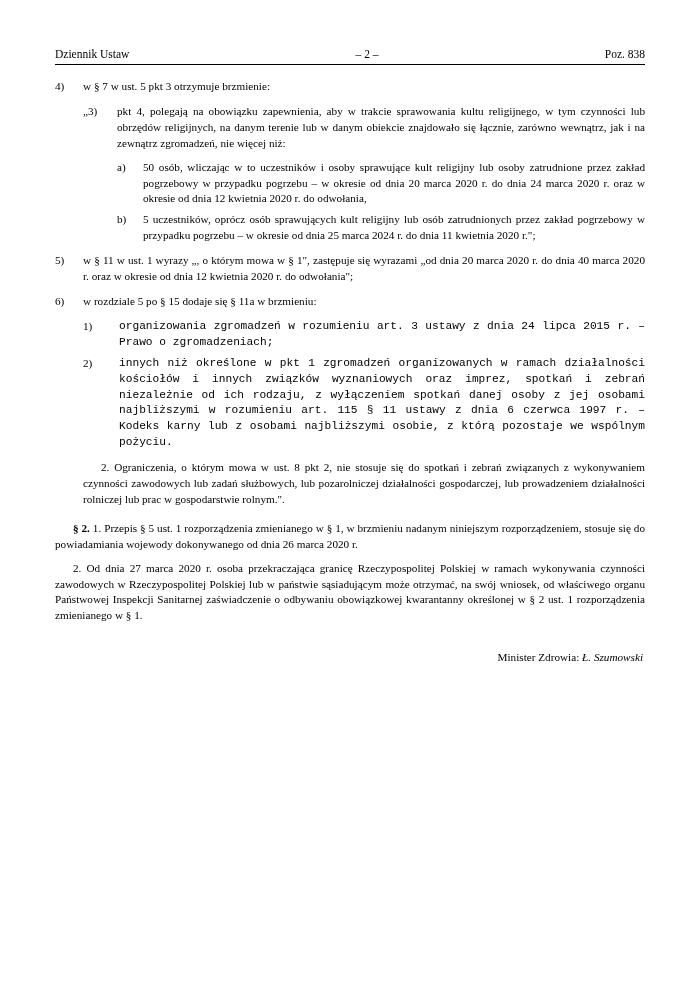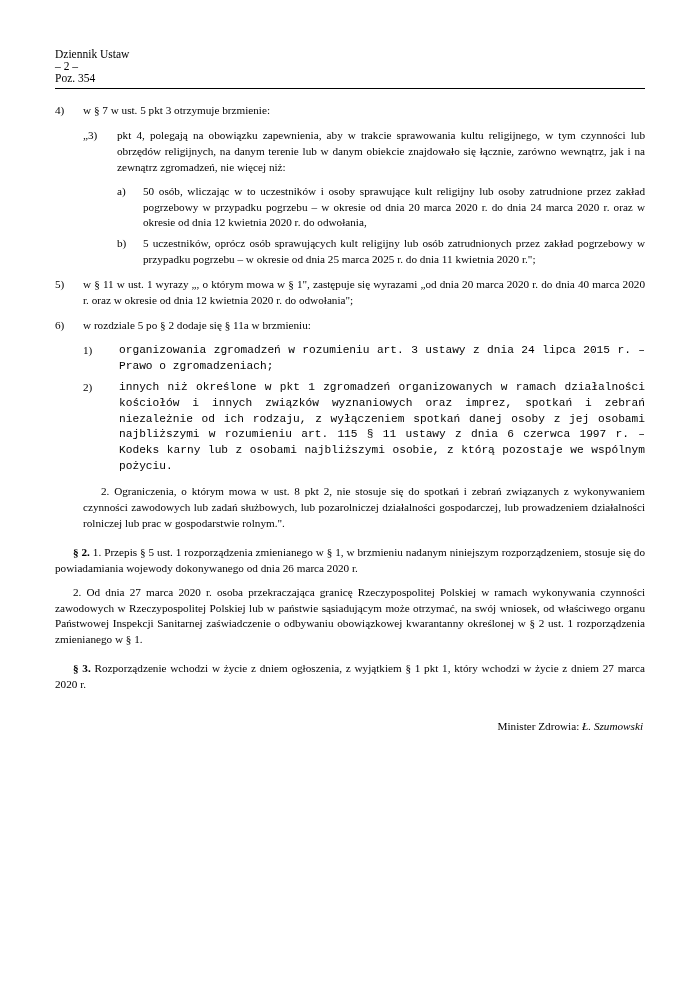--- a/index.html
+++ b/index.html
@@ -25,21 +25,20 @@
   }
   
   .header {
     display: flex;
     align-items: baseline;
     justify-content: space-between;
     font-size: 11.5px;
     padding-bottom: 4px;
     border-bottom: 1.1px solid #000;
     margin-bottom: 14px;
-    flex-direction: column;
   }
   .header .left  { flex: 0 0 auto; }
   .header .mid   { flex: 1 1 auto; text-align: center; }
   .header .right { flex: 0 0 auto; }
 
   
   .body-text {
     font-size: 11.2px;
     line-height: 1.42;
     text-align: justify;
@@ -105,21 +104,21 @@
   }
 </style>
 </head>
 <body>
 
 <div class="page">
 
   <div class="header">
     <div class="left">Dziennik Ustaw</div>
     <div class="mid">– 2 –</div>
-    <div class="right">Poz. 354</div>
+    <div class="right">Poz. 838</div>
   </div>
 
   <div class="body-text">
 
     <div class="item">
       <div class="marker">4)</div>
       <div class="content">w § 7 w ust. 5 pkt 3 otrzymuje brzmienie:</div>
     </div>
 
     <div class="ml-28">
@@ -128,33 +127,33 @@
         <div class="content">pkt 4, polegają na obowiązku zapewnienia, aby w trakcie sprawowania kultu religijnego, w tym czynności lub obrzędów religijnych, na danym terenie lub w danym obiekcie znajdowało się łącznie, zarówno wewnątrz, jak i na zewnątrz zgromadzeń, nie więcej niż:</div>
       </div>
 
       <div class="ml-34">
         <div class="letter">
           <div class="marker">a)</div>
           <div class="content">50 osób, wliczając w to uczestników i osoby sprawujące kult religijny lub osoby zatrudnione przez zakład pogrzebowy w przypadku pogrzebu – w okresie od dnia 20 marca 2020 r. do dnia 24 marca 2020 r. oraz w okresie od dnia 12 kwietnia 2020 r. do odwołania,</div>
         </div>
         <div class="letter block-gap">
           <div class="marker">b)</div>
-          <div class="content">5 uczestników, oprócz osób sprawujących kult religijny lub osób zatrudnionych przez zakład pogrzebowy w przypadku pogrzebu – w okresie od dnia 25 marca 2025 r. do dnia 11 kwietnia 2020 r.";</div>
+          <div class="content">5 uczestników, oprócz osób sprawujących kult religijny lub osób zatrudnionych przez zakład pogrzebowy w przypadku pogrzebu – w okresie od dnia 25 marca 2024 r. do dnia 11 kwietnia 2020 r.";</div>
         </div>
       </div>
     </div>
 
     <div class="item">
       <div class="marker">5)</div>
       <div class="content">w § 11 w ust. 1 wyrazy „, o którym mowa w § 1", zastępuje się wyrazami „od dnia 20 marca 2020 r. do dnia 40 marca 2020 r. oraz w okresie od dnia 12 kwietnia 2020 r. do odwołania";</div>
     </div>
 
     <div class="item">
       <div class="marker">6)</div>
-      <div class="content">w rozdziale 5 po § 2 dodaje się § 11a w brzmieniu:</div>
+      <div class="content">w rozdziale 5 po § 15 dodaje się § 11a w brzmieniu:</div>
     </div>
 
     <div class="ml-28">
 
       <div>
         <div class="numlist">
           <div class="marker">1)</div>
           <div class="content">organizowania zgromadzeń w rozumieniu art. 3 ustawy z dnia 24 lipca 2015 r. – Prawo o zgromadzeniach;</div>
         </div>
         <div class="numlist block-gap">
@@ -166,24 +165,20 @@
       <div class="para block-gap-lg">2. Ograniczenia, o którym mowa w ust. 8 pkt 2, nie stosuje się do spotkań i zebrań związanych z wykonywaniem czynności zawodowych lub zadań służbowych, lub pozarolniczej działalności gospodarczej, lub prowadzeniem działalności rolniczej lub prac w gospodarstwie rolnym.".</div>
     </div>
 
     <div class="para">
       <span class="bold">§ 2.</span>
       <span>1. Przepis § 5 ust. 1 rozporządzenia zmienianego w § 1, w brzmieniu nadanym niniejszym rozporządzeniem, stosuje się do powiadamiania wojewody dokonywanego od dnia 26 marca 2020 r.</span>
     </div>
 
     <div class="para block-gap-lg">2. Od dnia 27 marca 2020 r. osoba przekraczająca granicę Rzeczypospolitej Polskiej w ramach wykonywania czynności zawodowych w Rzeczypospolitej Polskiej lub w państwie sąsiadującym może otrzymać, na swój wniosek, od właściwego organu Państwowej Inspekcji Sanitarnej zaświadczenie o odbywaniu obowiązkowej kwarantanny określonej w § 2 ust. 1 rozporządzenia zmienianego w § 1.</div>
 
-    <div class="para">
-      <span class="bold">§ 3.</span>
-      <span>Rozporządzenie wchodzi w życie z dniem ogłoszenia, z wyjątkiem § 1 pkt 1, który wchodzi w życie z dniem 27 marca 2020 r.</span>
-    </div>
 
     <div class="signature">
       <span>Minister Zdrowia:</span>
       <span class="italic">Ł. Szumowski</span>
     </div>
 
   </div>
 </div>
 
 </body></html>

